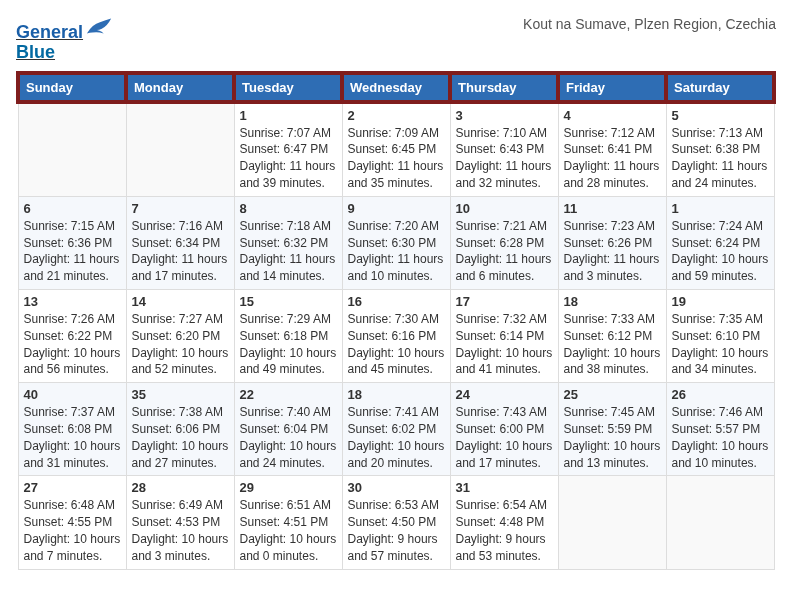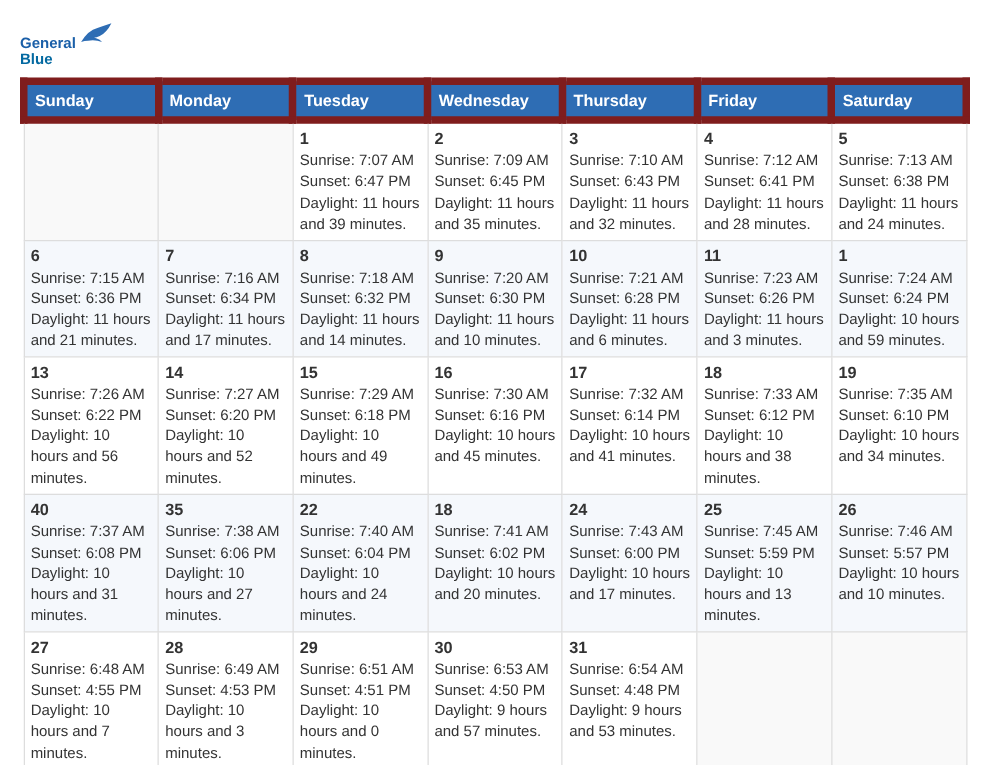--- a/index.html
+++ b/index.html
@@ -14,24 +14,25 @@
       display: flex;
       justify-content: space-between;
       align-items: flex-start;
       margin-bottom: 8px;
     }
     .logo {
       display: flex;
       align-items: center;
     }
     .logo-text {
-      font-size: 12px;
+      font-size: 18px;
       font-weight: bold;
       color: #333;
       line-height: 1.1;
+      text-decoration: underline;
     }
     .logo-text span {
       color: #1a5fa8;
     }
     .logo-bird {
       width: 28px;
       height: 22px;
       margin-left: 2px;
     }
     .title-area {
@@ -50,21 +51,21 @@
       width: 100%;
       border-collapse: collapse;
       border: 1px solid #ccc;
     }
     .calendar th {
       background-color: #2e6db4;
       color: #fff;
       text-align: left;
       padding: 5px 6px;
       font-size: 13px;
-      border: 6px solid #7f1d1d;
+      border: 4px solid #7f1d1d;
     }
     .calendar td {
       vertical-align: top;
       padding: 4px 5px;
       border: 1px solid #ddd;
       font-size: 10.5px;
       color: #333;
       width: 108px;
       min-height: 80px;
       background: #fff;
@@ -97,20 +98,21 @@
     <div>
       <div class="logo-text">
         <span>General</span><svg class="logo-bird" viewBox="0 0 30 22" xmlns="http://www.w3.org/2000/svg">
             <path d="M2,18 Q8,8 16,6 Q22,4 28,2 Q24,10 18,13 Q14,15 10,14 Q16,14 20,18 Q14,16 8,17 Q5,17 2,18 Z" fill="#2e6db4"></path>
           </svg>
         <br><span style="color:#0369a1;">Blue</span>
       </div>
     </div>
   </div>
   <div class="title-area">
+    <div class="location">Kout na Sumave, Plzen Region, Czechia</div>
   </div>
 </div>
 
 <table class="calendar">
   <thead>
     <tr>
       <th>Sunday</th>
       <th>Monday</th>
       <th>Tuesday</th>
       <th>Wednesday</th>

